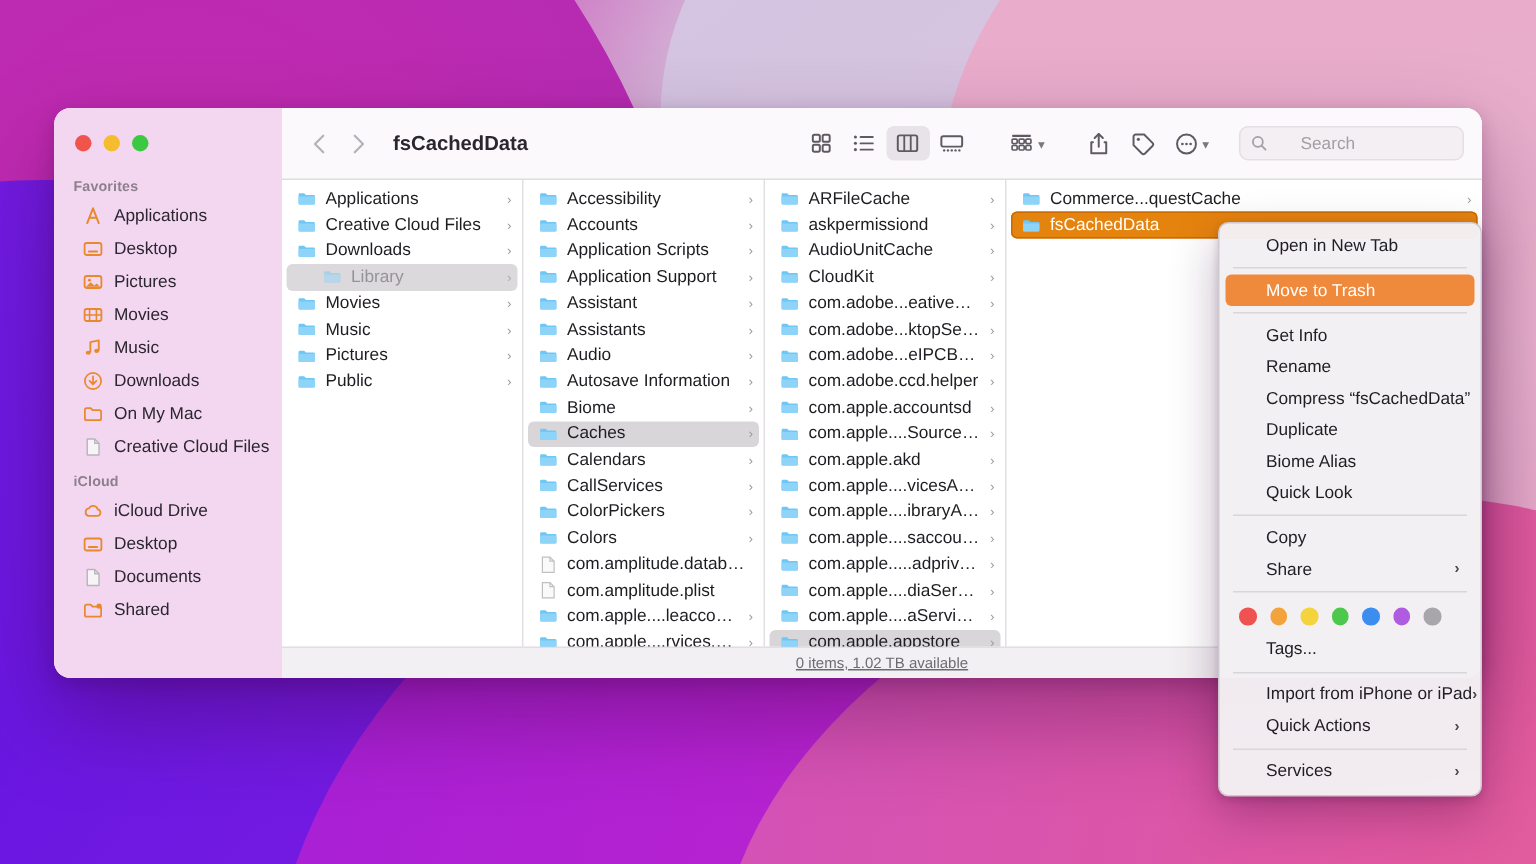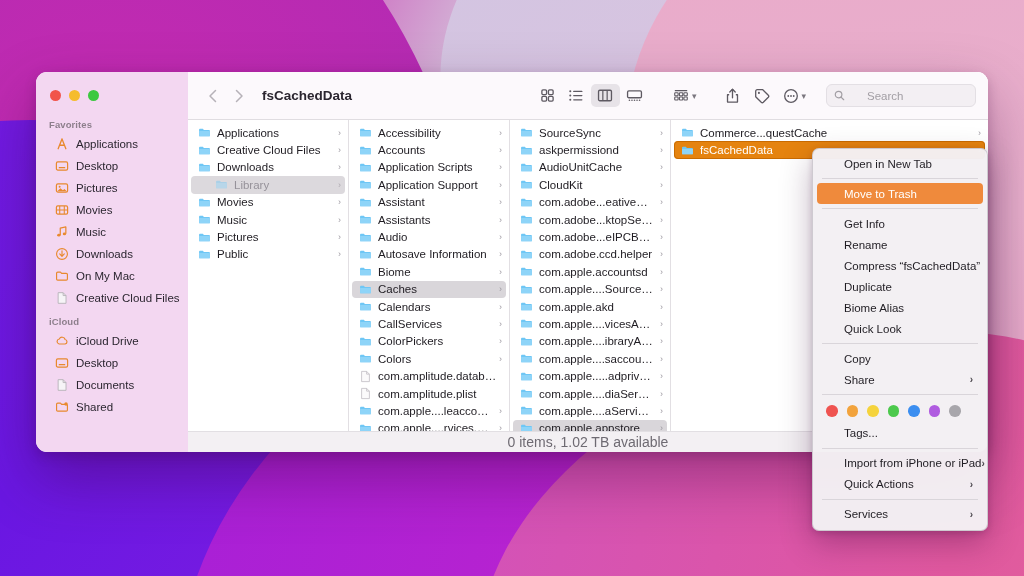--- a/index.html
+++ b/index.html
@@ -185,21 +185,21 @@
   }
   .row.sel-orange .ar { color: #fbe3c4; }
   .fico { width: 13px; height: 13px; flex: 0 0 13px; display: block; }
 
   
   #status {
     height: 21px; flex: 0 0 21px;
     background: #f3f0f3;
     border-top: 1px solid #e2dfe3;
     display: flex; align-items: center; justify-content: center;
-    font-size: 14px; color: #6e6a72;
+    font-size: 10px; color: #6e6a72; text-decoration: underline;
   }
 
   
   #ctxmenu {
     position: absolute;
     left: 812px; top: 148px;
     width: 176px;
     background: rgba(243,240,243,0.975);
     border: 1px solid rgba(190,185,192,0.7);
     border-radius: 7px;
@@ -649,21 +649,21 @@
               <span class="nm">com.apple....rvices.cloud</span>
               <span class="ar">›</span>
             </div>
           </div>
           <div class="col">
             <div class="row">
               <svg class="fico" viewBox="0 0 16 16">
                 <path d="M1.3 4.6 A1.1 1.1 0 0 1 2.4 3.5 L5.9 3.5 L7.3 5.0 L13.6 5.0 A1.1 1.1 0 0 1 14.7 6.1 L14.7 11.6 A1.1 1.1 0 0 1 13.6 12.7 L2.4 12.7 A1.1 1.1 0 0 1 1.3 11.6 Z" fill="#6fc7f5"></path>
                 <path d="M1.3 6.2 L14.7 6.2 L14.7 11.6 A1.1 1.1 0 0 1 13.6 12.7 L2.4 12.7 A1.1 1.1 0 0 1 1.3 11.6 Z" fill="#8ed4f8"></path>
               </svg>
-              <span class="nm">SourceSync</span>
+              <span class="nm">ARFileCache</span>
               <span class="ar">›</span>
             </div>
             <div class="row">
               <svg class="fico" viewBox="0 0 16 16">
                 <path d="M1.3 4.6 A1.1 1.1 0 0 1 2.4 3.5 L5.9 3.5 L7.3 5.0 L13.6 5.0 A1.1 1.1 0 0 1 14.7 6.1 L14.7 11.6 A1.1 1.1 0 0 1 13.6 12.7 L2.4 12.7 A1.1 1.1 0 0 1 1.3 11.6 Z" fill="#6fc7f5"></path>
                 <path d="M1.3 6.2 L14.7 6.2 L14.7 11.6 A1.1 1.1 0 0 1 13.6 12.7 L2.4 12.7 A1.1 1.1 0 0 1 1.3 11.6 Z" fill="#8ed4f8"></path>
               </svg>
               <span class="nm">askpermissiond</span>
               <span class="ar">›</span>
             </div>

